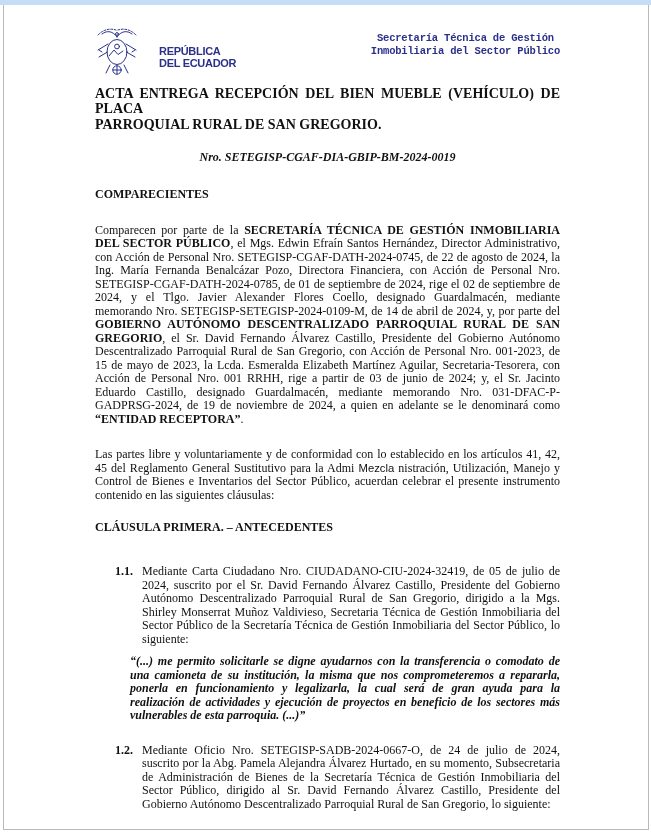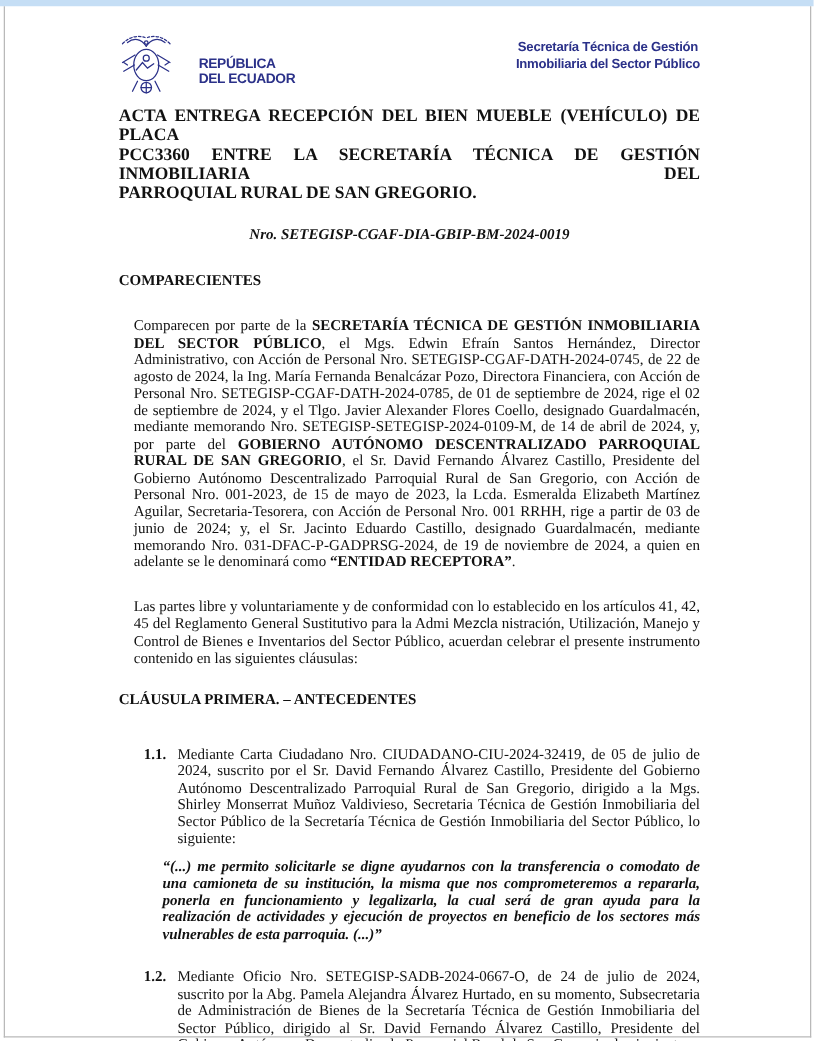--- a/index.html
+++ b/index.html
@@ -20,36 +20,36 @@
 
   
   .header { display:flex; justify-content:space-between; align-items:flex-start; margin-top:25px; height:52px; }
   .logo-wrap { display:flex; align-items:center; gap:20px; }
   .logo-text {
     font-family:"Liberation Sans", sans-serif; font-weight:bold;
     font-size:11px; line-height:12px; letter-spacing:-0.3px;
     margin-top:12px;
   }
   .org-text {
-    font-family:Liberation Sans, sans-serif; font-weight:bold;
+    font-family:Liberation Mono, monospace; font-weight:bold;
     font-size:10.5px; line-height:12.5px; letter-spacing:-0.2px;
     text-align:center; margin-top:7px;
   }
 
   
   .doc-title { margin-top:9px; font-weight:bold; font-size:14px; line-height:15.3px; }
   .tline { text-align:justify; text-align-last:justify; }
   .tline.last { text-align-last:left; }
   .caret { display:inline-block; width:1px; height:11px; background:#000; vertical-align:-2px; margin:0 1px; }
 
   .doc-number { margin-top:18px; text-align:center; font-weight:bold; font-size:12px; line-height:15px;font-style:italic; }
   .sec-heading { margin-top:22px; font-weight:bold; font-size:12px; line-height:14px; }
   .sec-heading.clause { margin-top:18px; }
 
-  p.body { margin:23px 0 0 12px; font-size:12px; line-height:13.5px; text-align:justify; }
+  p.body { margin:23px 0 0 0; font-size:12px; line-height:13.5px; text-align:justify; }
   p.body.second { margin-top:22px; }
   .artifact { font-family:"Liberation Sans", sans-serif; font-size:11.3px; }
 
   .list-item { position:relative; padding-left:27px; margin-top:31px;
                font-size:12px; line-height:13.5px; text-align:justify;margin-left:20px; }
   .list-item.second { margin-top:21px; }
   .list-item .num { position:absolute; left:0; top:0; font-weight:bold; }
 
   .quote { margin:9px 0 0 35px; font-weight:bold; font-style:italic;
            font-size:12px; line-height:13.5px; text-align:justify;font-family:Liberation Serif, serif; }
@@ -90,21 +90,20 @@
       </div>
     </div>
     <div class="org-text" style="color:#2b3189">
       <div>Secretaría Técnica de Gestión</div>
       <div>Inmobiliaria del Sector Público</div>
     </div>
   </div>
 
   <div class="doc-title">
     <div class="tline">ACTA ENTREGA RECEPCIÓN DEL BIEN MUEBLE (VEHÍCULO) DE PLACA</div>
-    <div class="tline">PCC3360 ENTRE LA SECRETARÍA TÉCNICA DE GESTIÓN INMOBILIARIA DEL</div>
     <div class="tline last">PARROQUIAL RURAL DE SAN GREGORIO.</div>
   </div>
 
   <div class="doc-number">Nro. SETEGISP-CGAF-DIA-GBIP-BM-2024-0019</div>
 
   <div class="sec-heading">COMPARECIENTES</div>
 
   <p class="body"><span>Comparecen por parte de la </span><b>SECRETARÍA TÉCNICA DE GESTIÓN INMOBILIARIA DEL SECTOR PÚBLICO</b><span>, el Mgs. Edwin Efraín Santos Hernández, Director Administrativo, con Acción de Personal Nro. SETEGISP-CGAF-DATH-2024-0745, de 22 de agosto de 2024, la Ing. María Fernanda Benalcázar Pozo, Directora Financiera, con Acción de Personal Nro. SETEGISP-CGAF-DATH-2024-0785, de 01 de septiembre de 2024, rige el 02 de septiembre de 2024, y el Tlgo. Javier Alexander Flores Coello, designado Guardalmacén, mediante memorando Nro. SETEGISP-SETEGISP-2024-0109-M, de 14 de abril de 2024, y, por parte del </span><b>GOBIERNO AUTÓNOMO DESCENTRALIZADO PARROQUIAL RURAL DE SAN GREGORIO</b><span>, el Sr. David Fernando Álvarez Castillo, Presidente del Gobierno Autónomo Descentralizado Parroquial Rural de San Gregorio, con Acción de Personal Nro. 001-2023, de 15 de mayo de 2023, la Lcda. Esmeralda Elizabeth Martínez Aguilar, Secretaria-Tesorera, con Acción de Personal Nro. 001 RRHH, rige a partir de 03 de junio de 2024; y, el Sr. Jacinto Eduardo Castillo, designado Guardalmacén, mediante memorando Nro. 031-DFAC-P-GADPRSG-2024, de 19 de noviembre de 2024, a quien en adelante se le denominará como </span><b>“ENTIDAD RECEPTORA”</b><span>.</span></p>
 
   <p class="body second"><span>Las partes libre y voluntariamente y de conformidad con lo establecido en los artículos 41, 42, 45 del Reglamento General Sustitutivo para la Admi </span><span class="artifact">Mezcla</span><span> nistración, Utilización, Manejo y Control de Bienes e Inventarios del Sector Público, acuerdan celebrar el presente instrumento contenido en las siguientes cláusulas:</span></p>

